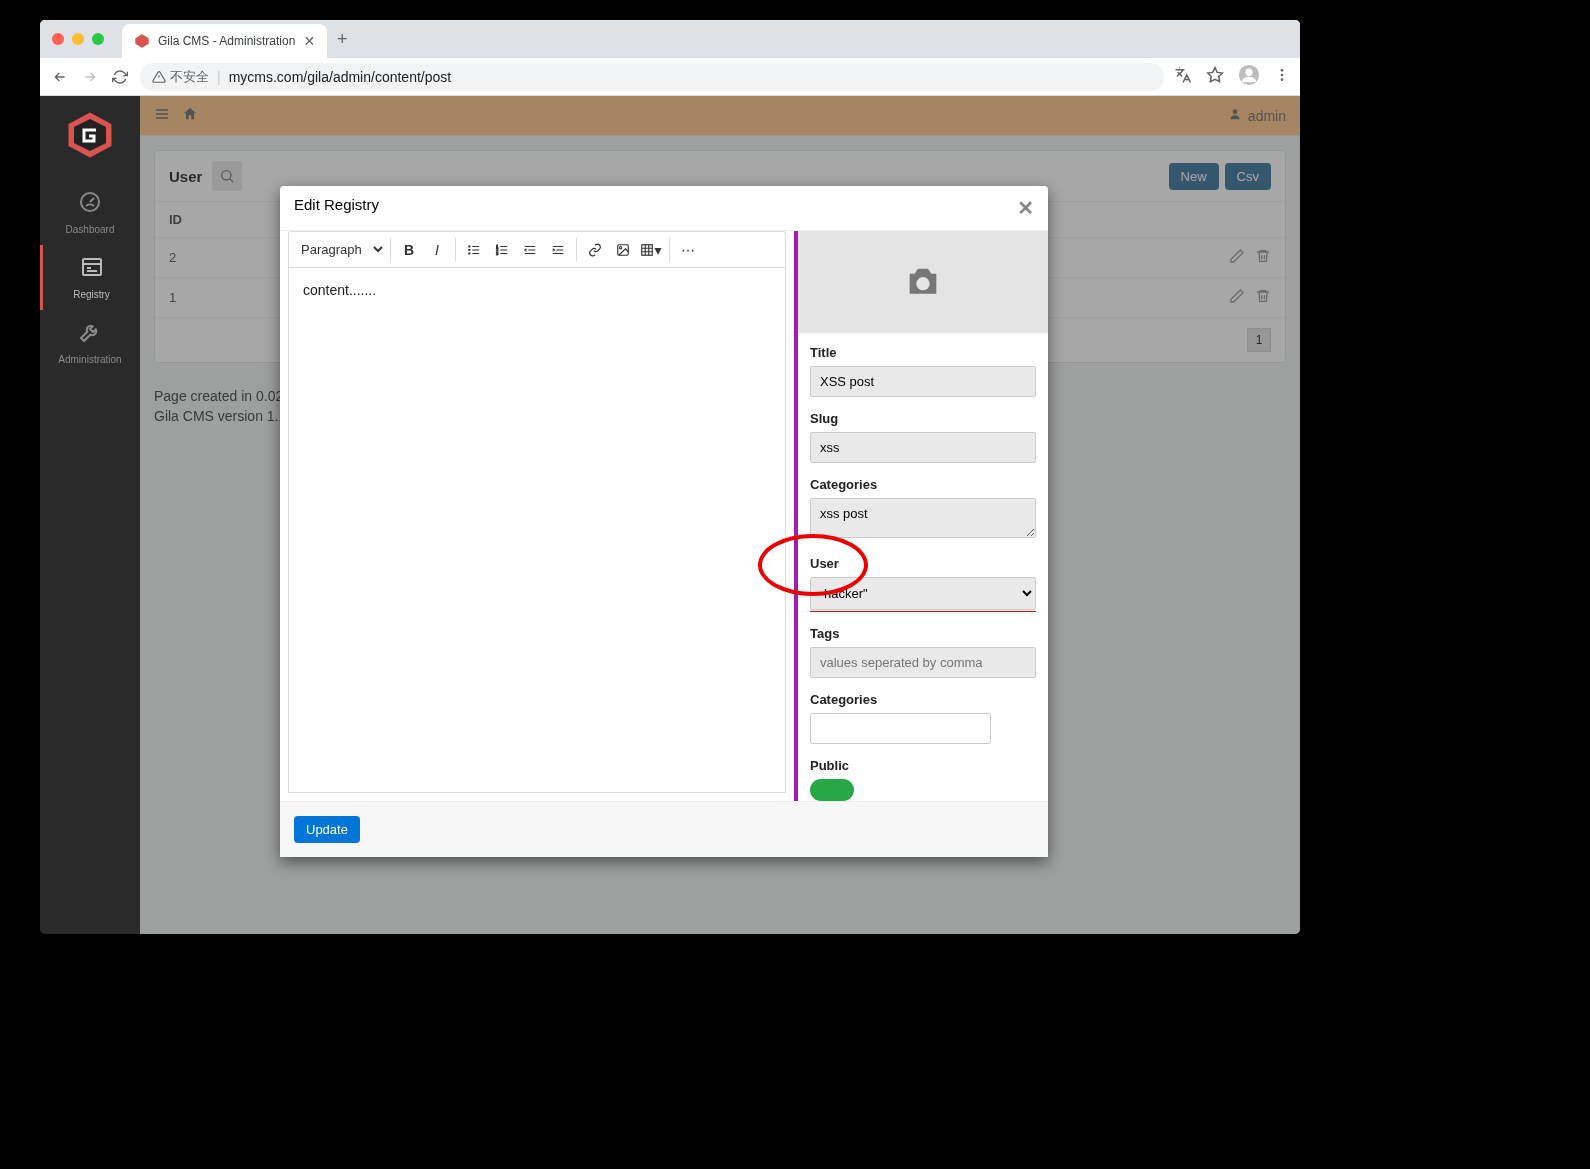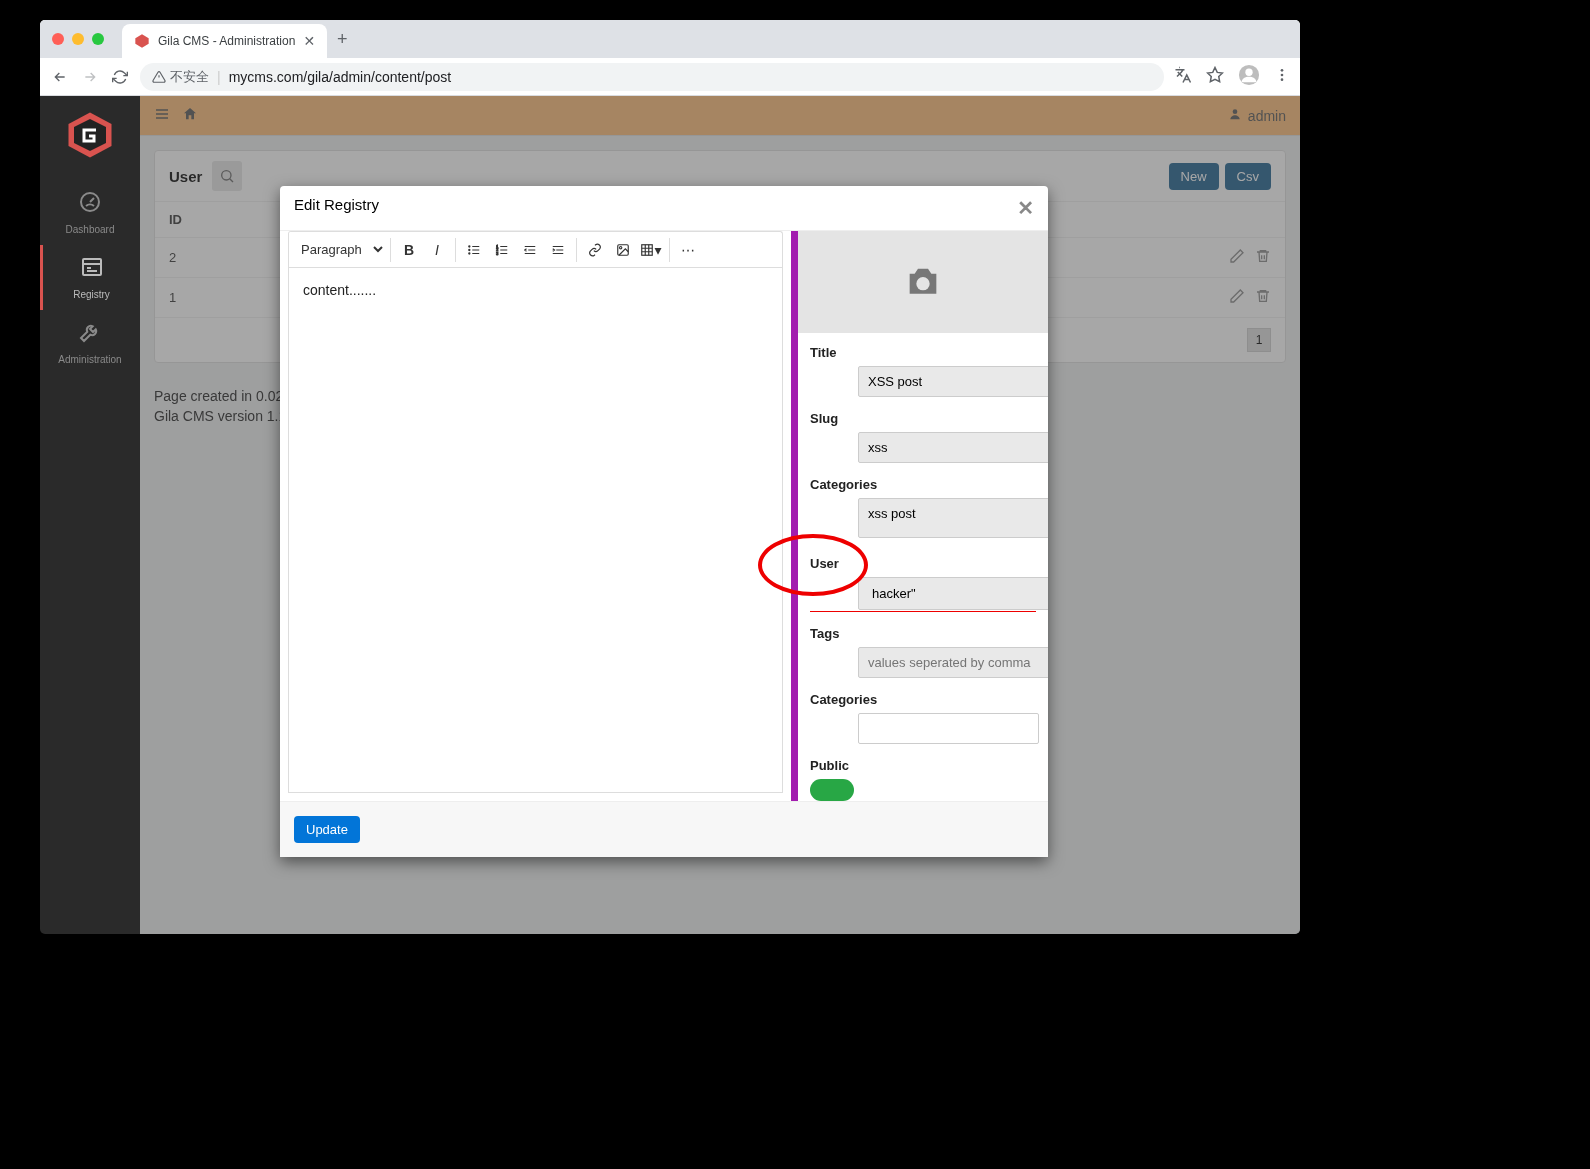--- a/index.html
+++ b/index.html
@@ -45,31 +45,31 @@
 .row-actions { display: flex; gap: 10px; color: #888; justify-content: flex-end; }
 .row-actions span { cursor: pointer; }
 .pager { display: flex; justify-content: flex-end; padding: 10px 14px; }
 .pager-btn { width: 24px; height: 24px; background: #ddd; border: 1px solid #ccc; display: flex; align-items:center; justify-content: center; font-size: 12px; }
 .footer-txt { padding: 10px 14px; font-size: 14px; color: #222; line-height: 1.4; }
 .dim-overlay { position: absolute; inset: 0; background: rgba(80,80,80,0.5); }
 .modal { position: absolute; left: 240px; top: 90px; width: 768px; background: #fff; border-radius: 4px; box-shadow: 0 5px 15px rgba(0,0,0,0.5); display: flex; flex-direction: column; }
 .modal-head { padding: 10px 14px; display: flex; justify-content: space-between; align-items: flex-start; border-bottom: 1px solid #eee; font-size: 15px; }
 .modal-close { color: #888; font-size: 20px; cursor: pointer; font-weight: bold; }
 .modal-body { display: flex; height: 570px; }
-.editor-col { flex: 1; border-right: 7px solid #a21caf; display: flex; flex-direction: column; padding: 0 8px 8px 8px;}
+.editor-col { flex: 1; border-right: 4px solid #a21caf; display: flex; flex-direction: column; padding: 0 8px 8px 8px;}
 .editor-toolbar { display: flex; align-items: center; border: 1px solid #ddd; border-bottom: none; border-radius: 3px 3px 0 0; overflow:hidden; height: 36px; }
 .tb-sel { padding: 4px 8px; font-size: 13px; border: none; background: #fff; color: #333; height: 100%; }
 .tb-sep { width: 1px; height: 24px; background: #ddd; margin: 0 4px; }
 .tb-btn { width: 28px; height: 28px; display: flex; align-items:center; justify-content:center; color: #333; cursor: pointer; font-size: 14px; }
 .editor-body { flex: 1; border: 1px solid #ddd; padding: 14px; font-size: 14px; color: #222; background:#fff; }
 .side-col { width: 250px; padding: 0 12px 12px 12px; overflow-y: auto; }
 .img-ph { width: 100%; height: 102px; background: #e4e4e4; display: flex; align-items: center; justify-content: center; color: #777; font-size: 40px; margin-bottom: 12px; margin-left:-12px; margin-right:-12px; width: calc(100% + 24px);}
 .fld { margin-bottom: 14px; }
 .fld label { display: block; font-size: 13px; font-weight: bold; margin-bottom: 6px; color: #222; }
-.fld input[type=text], .fld textarea, .fld select { width: 100%; padding: 7px 9px; border: 1px solid #ccc; background: #e9e9e9; font-size: 13px; border-radius: 2px; margin-left: 48px; }
+.fld input[type=text], .fld textarea, .fld select { width: 100%; padding: 7px 9px; border: 1px solid #ccc; background: #e9e9e9; font-size: 13px; border-radius: 2px; }
 .fld input.white { background: #fff; }
 .fld textarea { resize: vertical; height: 40px; }
 .fld select { appearance: auto; }
 .modal-foot { padding: 14px; border-top: 1px solid #eee; background: #f7f7f7; }
 .ellipse-annot { position: absolute; border: 4px solid #e00; border-radius: 50%; pointer-events: none; }
 .toggle-green { width: 44px; height: 22px; background: #28a745; border-radius: 12px; position: relative; }
 </style>
 </head>
 <body>
 

